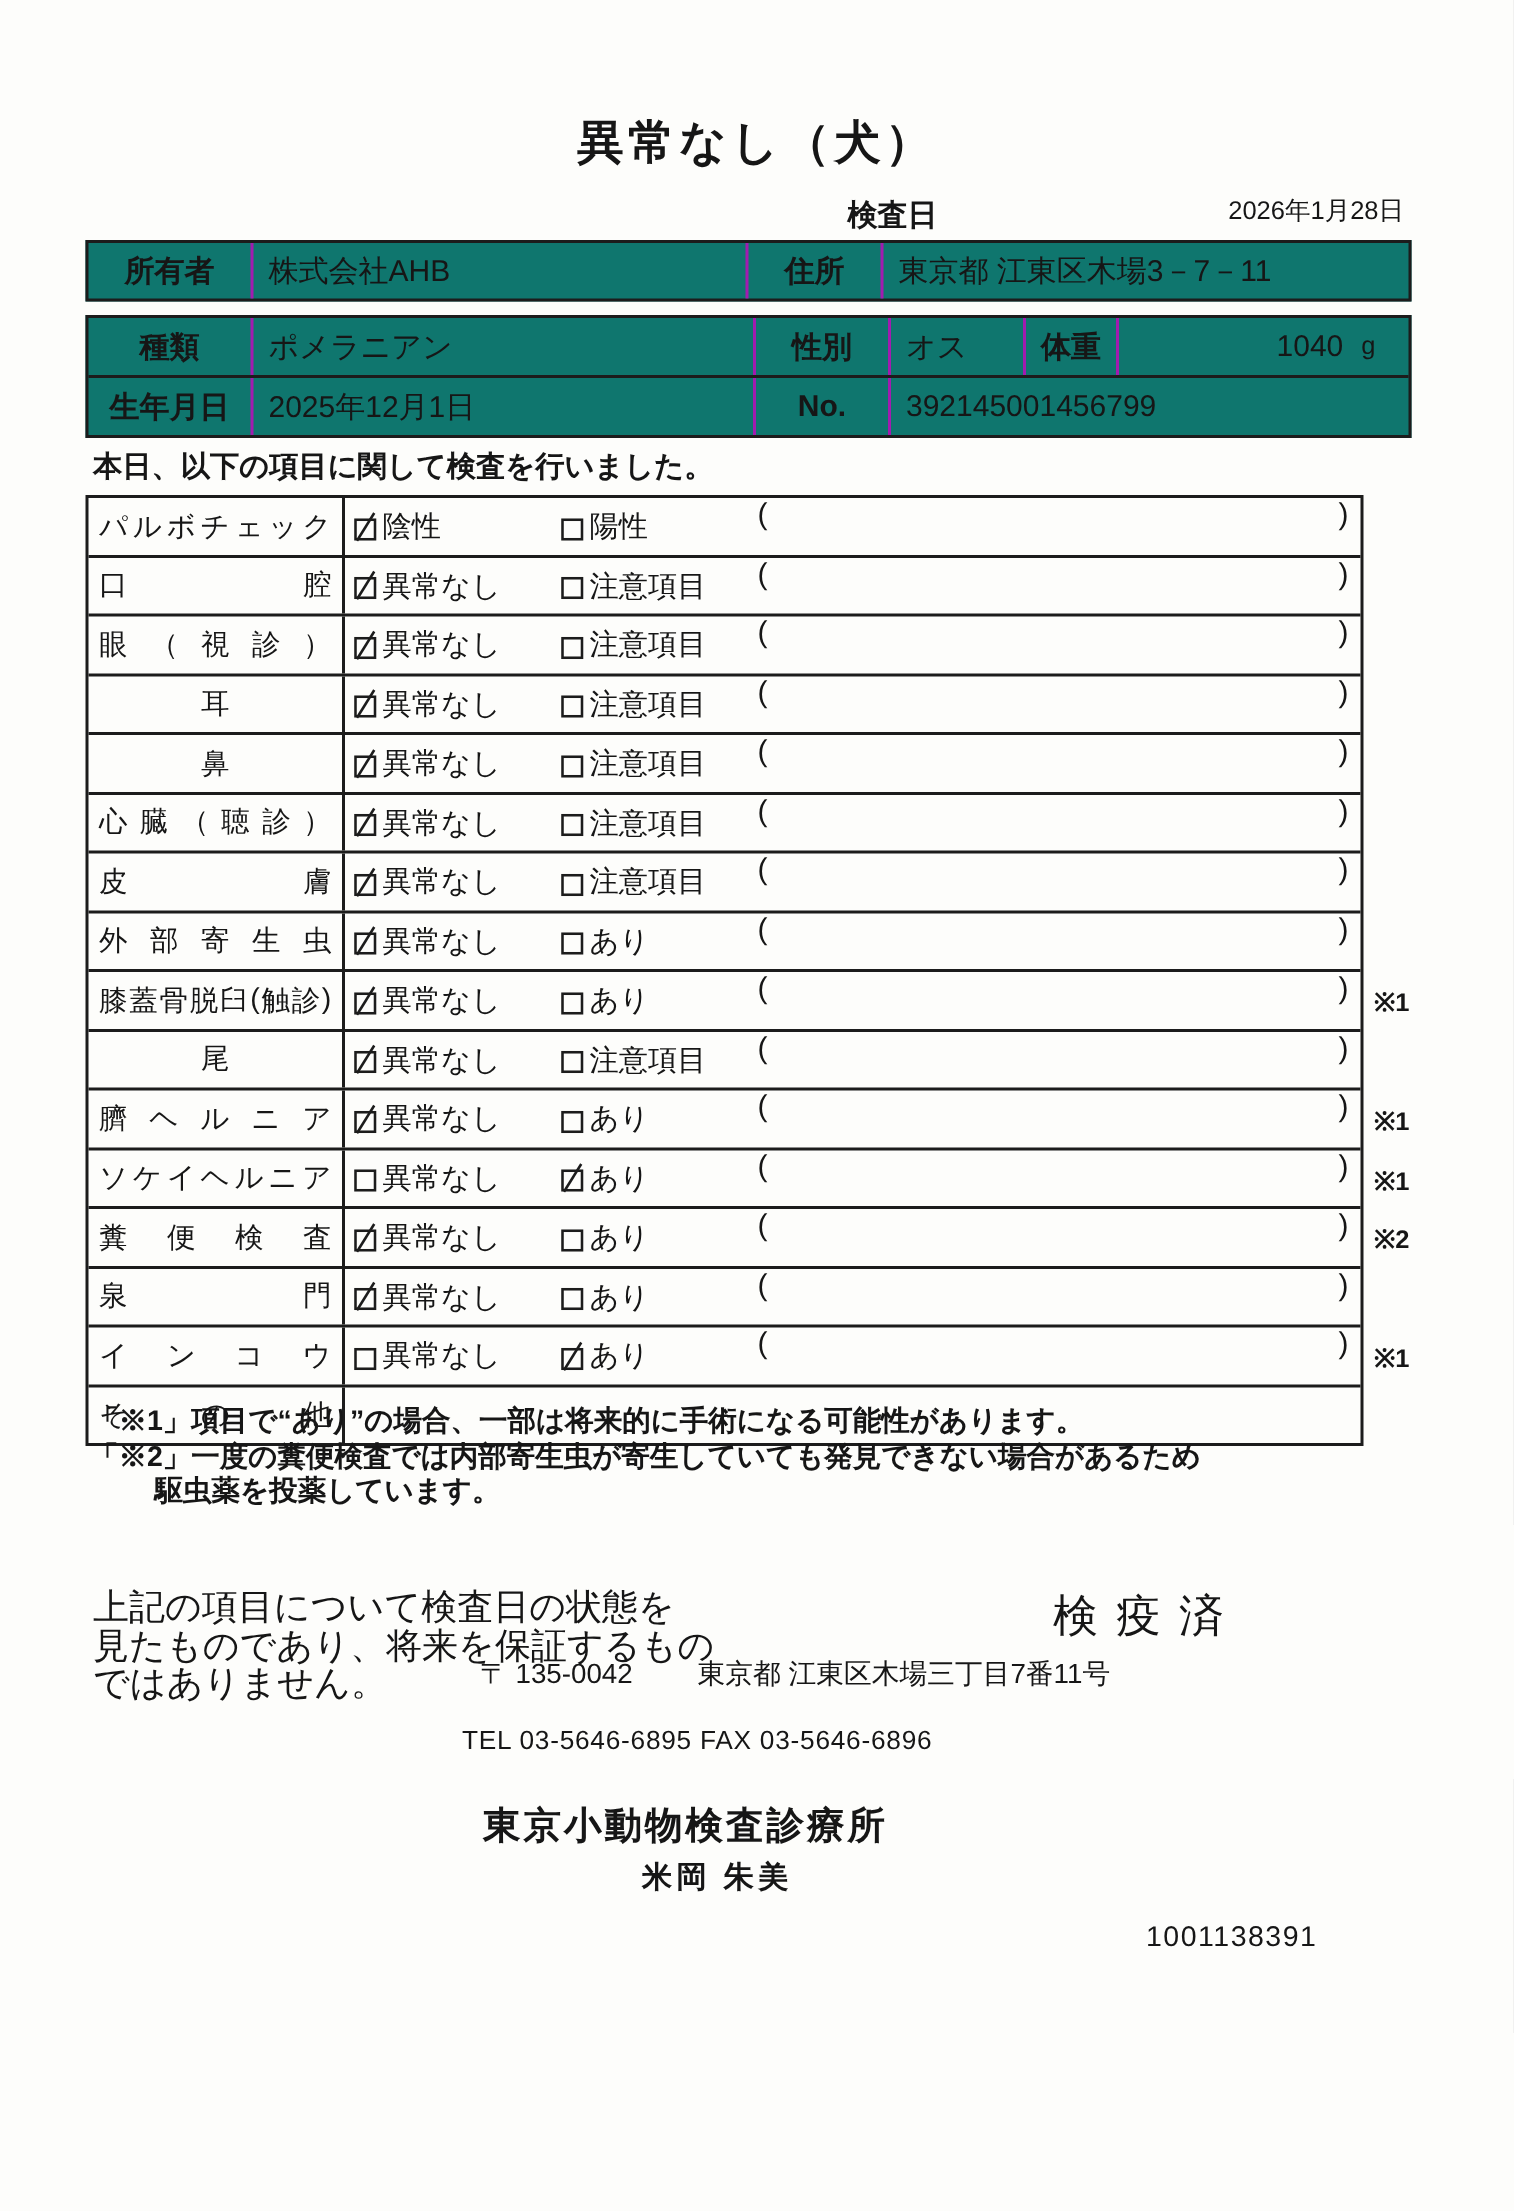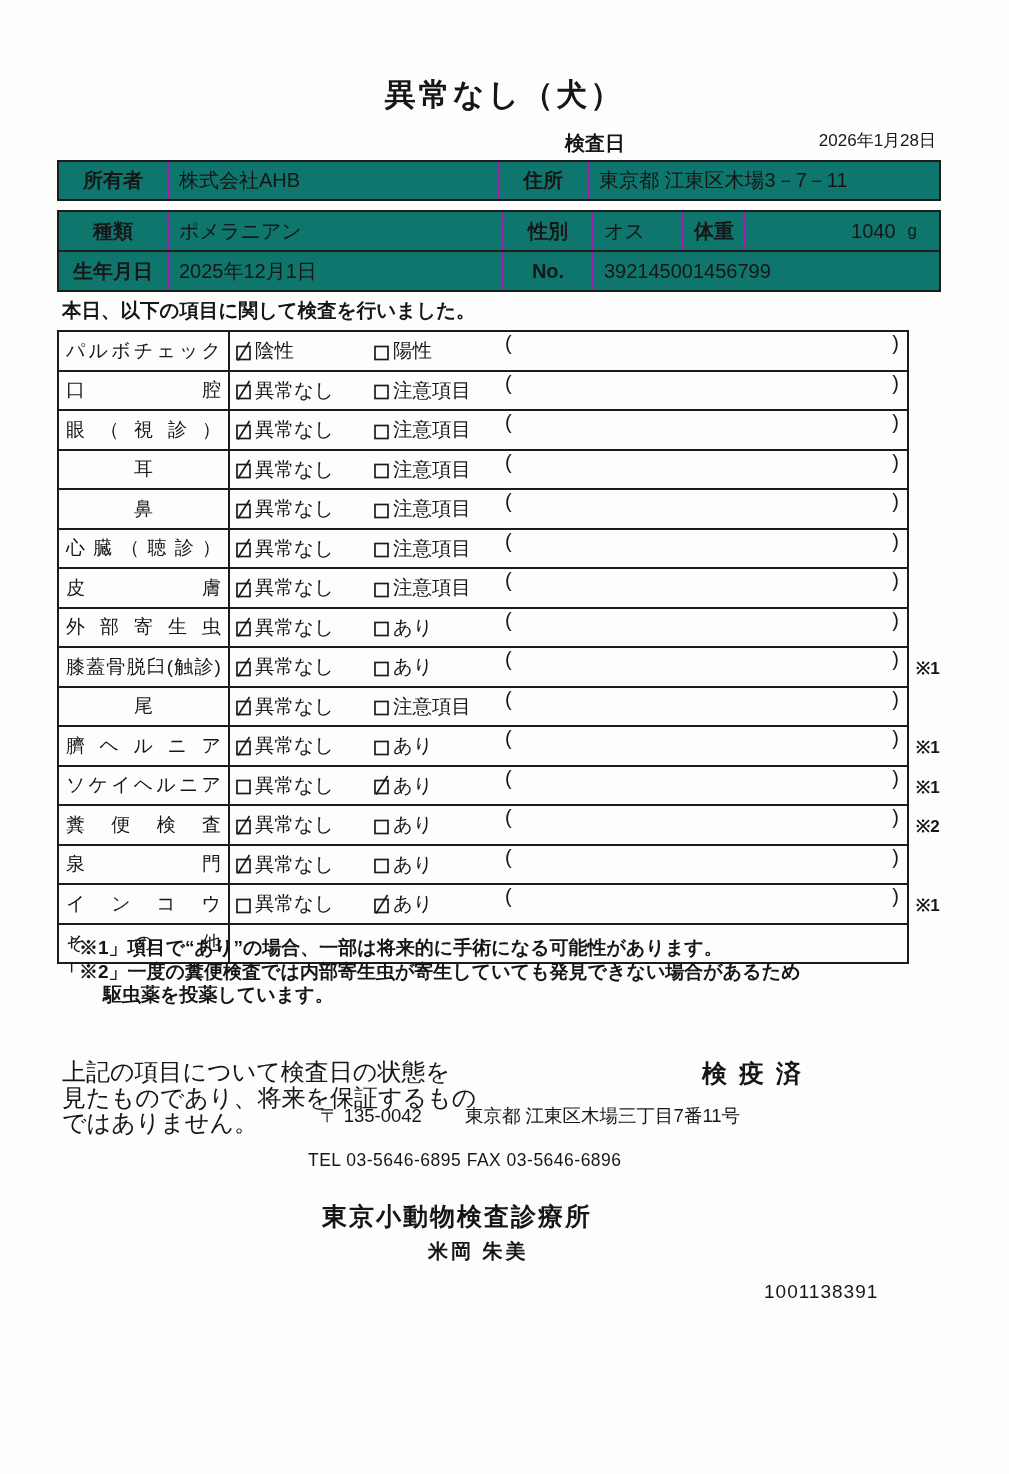--- a/index.html
+++ b/index.html
@@ -53,21 +53,21 @@
   .opt .box { display:flex; align-items:center; }
   .opt1 { width:138px; }
   .opt2 { width:132px; }
   .paren { flex:1; display:flex; justify-content:space-between; padding-right:8px; font-size:20px; }
   .note { position:absolute; left:857px; top:8px; font-size:17px; font-weight:600; white-space:nowrap; }
 
   
   .footnotes { position:absolute; top:936px; left:60px; font-size:19px; font-weight:600; line-height:23.5px; }
   .footnotes .indent { padding-left:43px; }
   .disclaimer { position:absolute; top:1026px; left:62px; font-size:24px; font-weight:400; line-height:25.5px;margin-top:33px; }
-  .stamp { position:absolute; top:1057px; left:702px; font-size:25px; font-weight:700; letter-spacing:12px; }
+  .stamp { position:absolute; top:1057px; left:702px; font-size:30px; font-weight:400; letter-spacing:12px; }
   .postal { position:absolute; top:1103px; left:320px; font-size:18.5px; font-weight:500; }
   .postal .addr { margin-left:38px; }
   .tel { position:absolute; top:1150px; left:308px; font-size:17.5px; font-weight:500; letter-spacing:0.5px; }
   .clinic { position:absolute; top:1200px; left:322px; font-size:25px; font-weight:600; letter-spacing:2px; }
   .person { position:absolute; top:1238px; left:428px; font-size:20px; font-weight:600; letter-spacing:3px; }
   .doc-number { position:absolute; top:1281px; left:764px; font-size:19px; font-weight:500; letter-spacing:1px; }
 </style>
 </head>
 <body>
 

